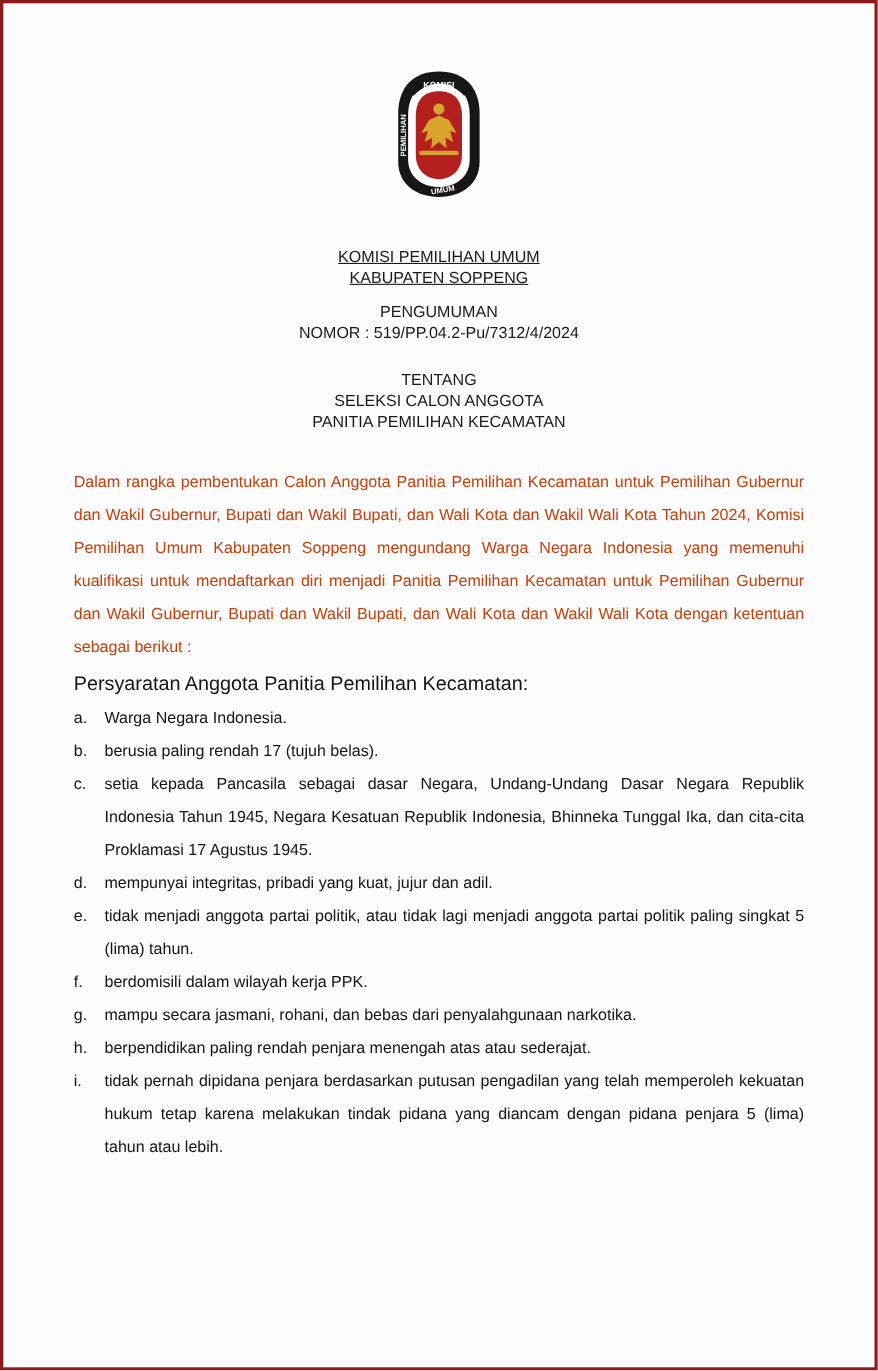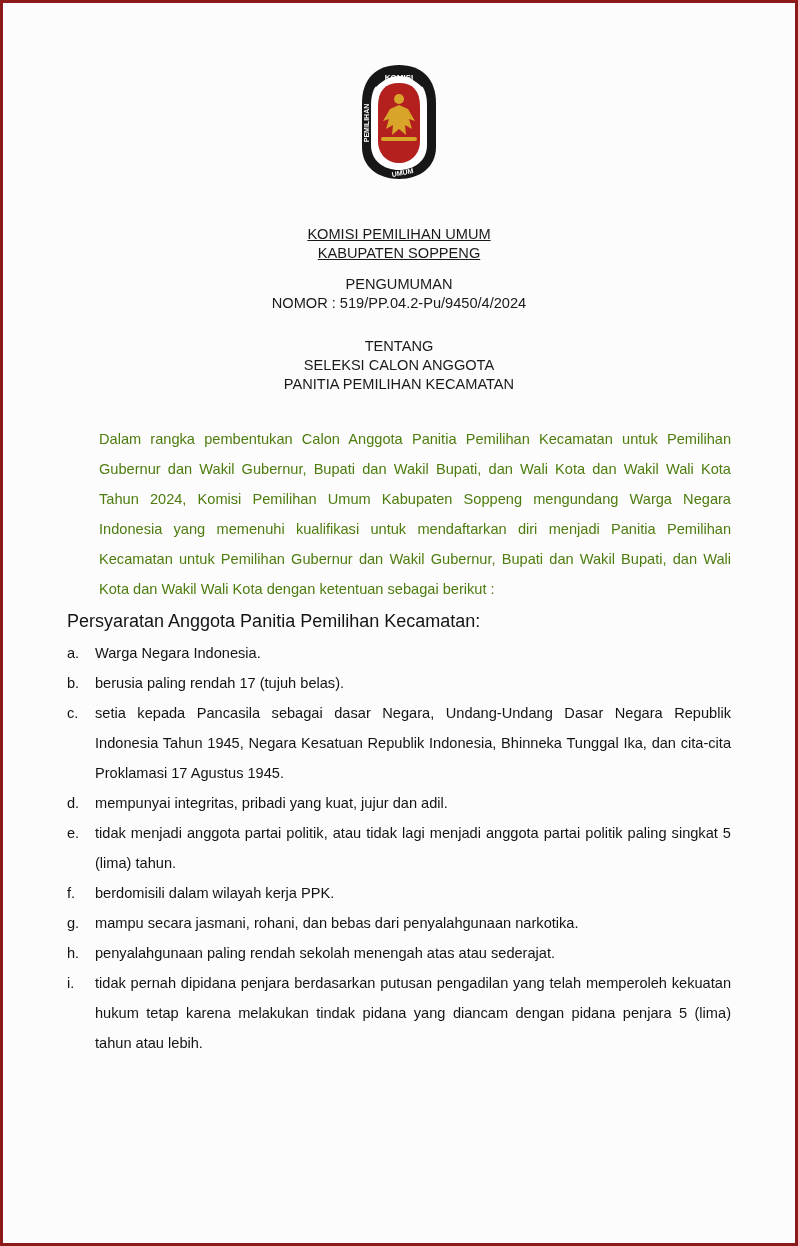--- a/index.html
+++ b/index.html
@@ -48,24 +48,23 @@
   .head-block.gap-2 { margin-top: 12px; }
   .head-block.gap-3 { margin-top: 24px; }
   .head-line { white-space: nowrap; }
   .head-block.wide .head-line { white-space: normal; }
 
   
   .body-text {
     margin-top: 30px;
     font-size: 14.6px;
     line-height: 30px;
-    color: #4d7c0f;
+    color: #c2410c;
     text-align: justify;
     text-justify: inter-word;
-    margin-left: 32px;
   }
   .subtitle {
     margin-top: 2px;
     font-size: 18px;
     line-height: 30px;
     color: #141414;
   }
   .list {
     margin-top: 2px;
   }
@@ -119,21 +118,21 @@
       </div>
     </div>
 
     <div class="head-block gap-1">
       <div class="head-line">KOMISI PEMILIHAN UMUM</div>
       <div class="head-line">KABUPATEN SOPPENG</div>
     </div>
 
     <div class="head-block gap-2">
       <div class="head-line">PENGUMUMAN</div>
-      <div class="head-line">NOMOR : 519/PP.04.2-Pu/9450/4/2024</div>
+      <div class="head-line">NOMOR : 519/PP.04.2-Pu/7312/4/2024</div>
     </div>
 
     <div class="head-block gap-3 wide">
       <div class="head-line">TENTANG</div>
       <div class="head-line">SELEKSI CALON ANGGOTA</div>
       <div class="head-line">PANITIA PEMILIHAN KECAMATAN</div>
     </div>
 
     <div class="body-text">Dalam rangka pembentukan Calon Anggota Panitia Pemilihan Kecamatan untuk Pemilihan Gubernur dan Wakil Gubernur, Bupati dan Wakil Bupati, dan Wali Kota dan Wakil Wali Kota Tahun 2024, Komisi Pemilihan Umum Kabupaten Soppeng mengundang Warga Negara Indonesia yang memenuhi kualifikasi untuk mendaftarkan diri menjadi Panitia Pemilihan Kecamatan untuk Pemilihan Gubernur dan Wakil Gubernur, Bupati dan Wakil Bupati, dan Wali Kota dan Wakil Wali Kota dengan ketentuan sebagai berikut :</div>
 
@@ -163,21 +162,21 @@
       <div class="list-item">
         <div class="marker">f.</div>
         <div class="item-text">berdomisili dalam wilayah kerja PPK.</div>
       </div>
       <div class="list-item">
         <div class="marker">g.</div>
         <div class="item-text">mampu secara jasmani, rohani, dan bebas dari penyalahgunaan narkotika.</div>
       </div>
       <div class="list-item">
         <div class="marker">h.</div>
-        <div class="item-text">penyalahgunaan paling rendah sekolah menengah atas atau sederajat.</div>
+        <div class="item-text">berpendidikan paling rendah penjara menengah atas atau sederajat.</div>
       </div>
       <div class="list-item">
         <div class="marker">i.</div>
         <div class="item-text">tidak pernah dipidana penjara berdasarkan putusan pengadilan yang telah memperoleh kekuatan hukum tetap karena melakukan tindak pidana yang diancam dengan pidana penjara 5 (lima) tahun atau lebih.</div>
       </div>
     </div>
 
   </div>
 </div>
 

